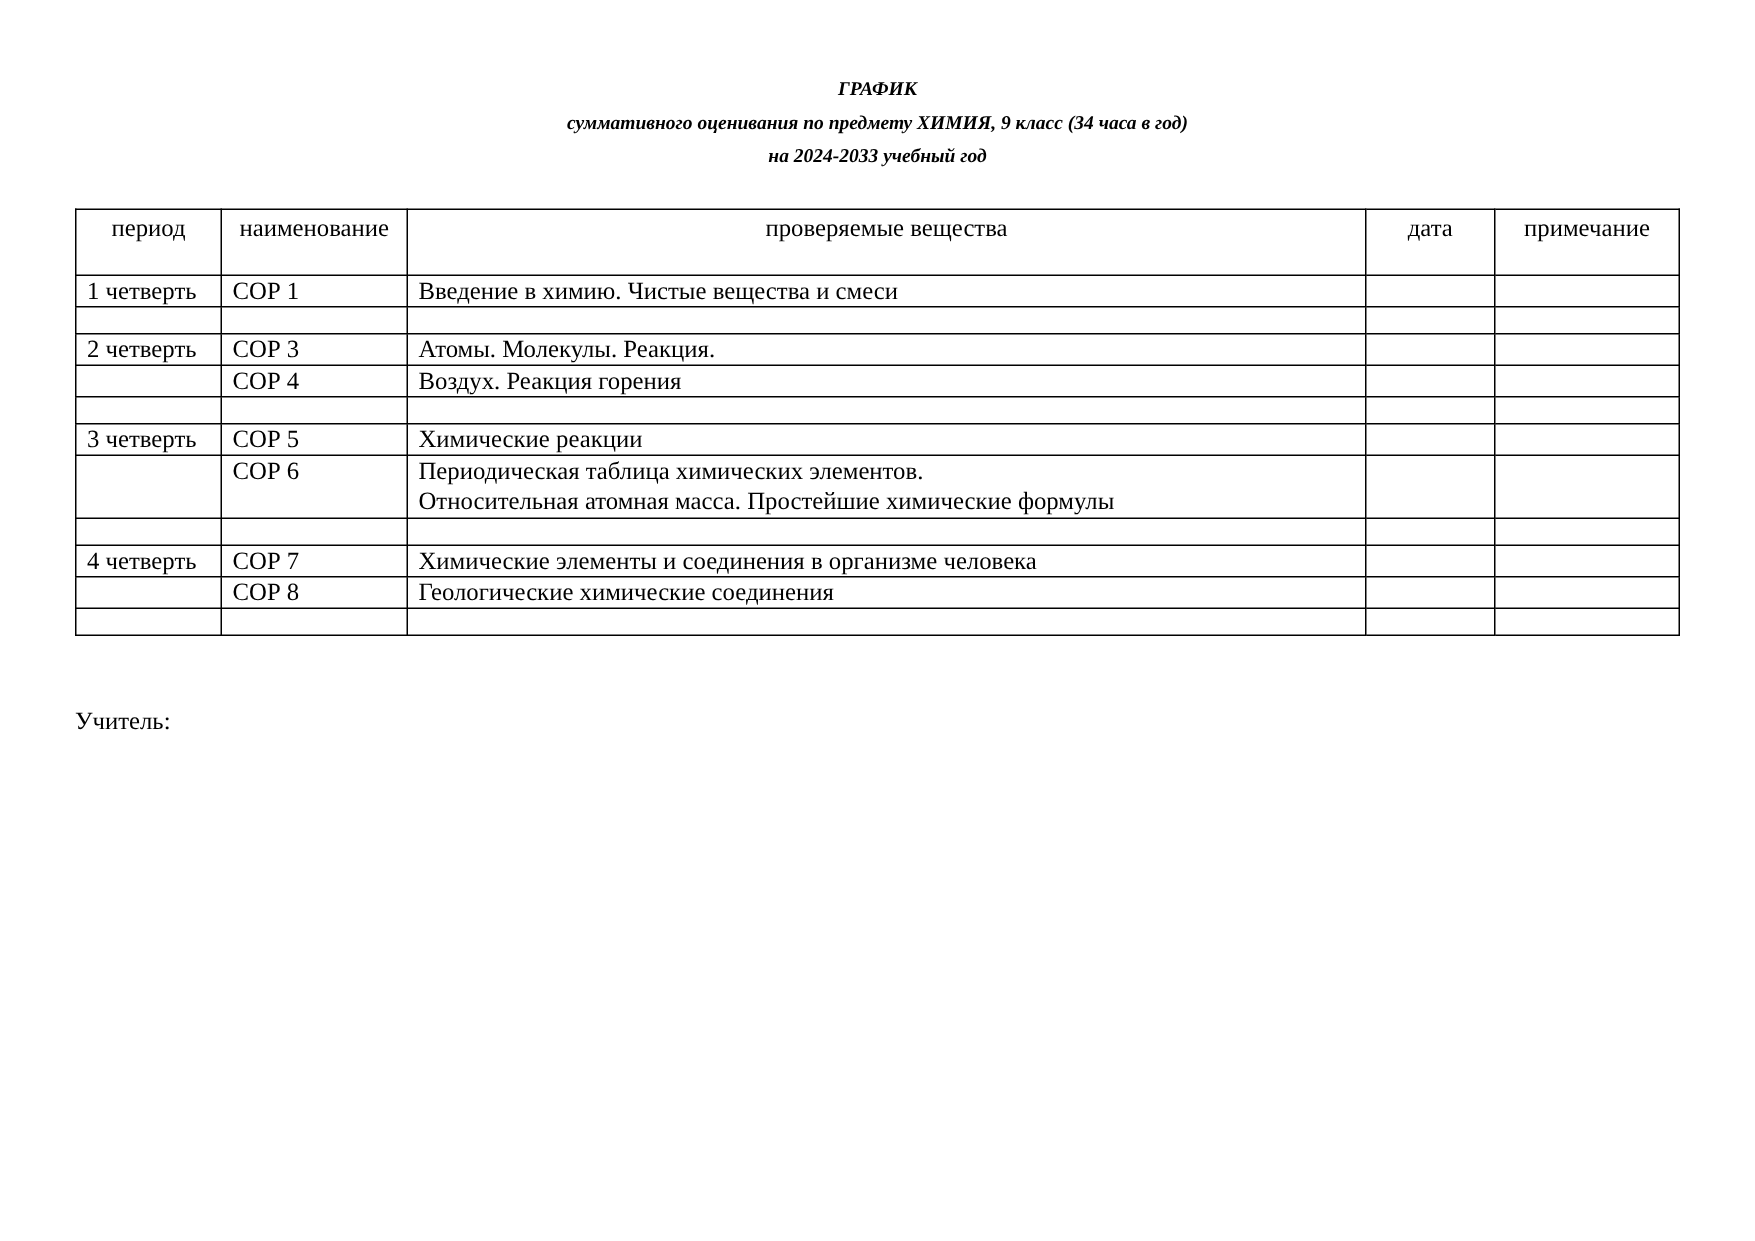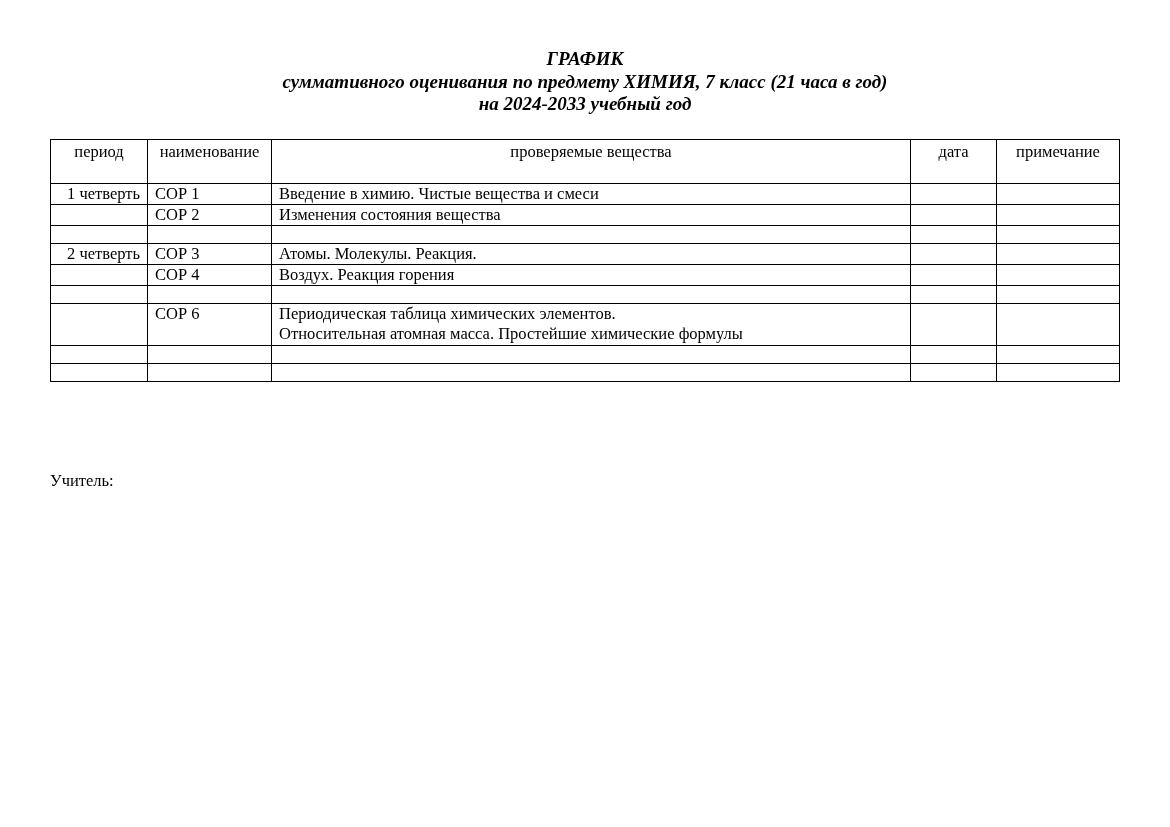--- a/index.html
+++ b/index.html
@@ -1,43 +1,43 @@
 <!DOCTYPE html>
 <html><head>
 <meta charset="utf-8">
 <style>
   html, body { margin: 0; padding: 0; background: #ffffff; }
   body { width: 1170px; height: 827px; position: relative; overflow: hidden;
          font-family: "Liberation Serif", serif; color: #000; }
   .title-block { position: absolute; left: 0; top: 48px; width: 1170px; text-align: center;
-                 font-weight: bold; font-style: italic; font-size: 19px; line-height: 22.5px; }
+                 font-weight: bold; font-style: italic; font-size: 13px; line-height: 22.5px; }
   .title-block div { white-space: nowrap; }
   table.schedule { position: absolute; left: 50px; top: 139px; border-collapse: collapse;
                    table-layout: fixed; width: 1070px; font-size: 16.5px; }
   table.schedule td, table.schedule th { border: 1px solid #000; padding: 0 7px; vertical-align: top;
                    line-height: 20px; font-weight: normal; }
   table.schedule th { padding-top: 2px; }
   .col-period { width: 97px; }
   .col-name { width: 124px; }
   .col-topics { width: 639px; }
   .col-date { width: 86px; }
   .col-note { width: 123px; }
-  td.period { text-align: right; padding: 0 2px; white-space: nowrap; }
+  td.period { text-align: left; padding: 0 2px; white-space: nowrap; }
   tr.h21 td { height: 20px; }
   tr.h18 td { height: 17px; }
   tr.h42 td { height: 41px; }
   tr.head th { height: 41px; }
   .teacher { position: absolute; left: 50px; top: 471px; font-size: 16.5px; text-align: right; }
 </style>
 </head>
 <body>
 
 <div class="title-block">
   <div>ГРАФИК</div>
-  <div>суммативного оценивания по предмету ХИМИЯ, 7 класс (21 часа в год)</div>
+  <div>суммативного оценивания по предмету ХИМИЯ, 9 класс (34 часа в год)</div>
   <div>на 2024-2033 учебный год</div>
 </div>
 
 <table class="schedule">
   <colgroup>
     <col class="col-period">
       <col class="col-name">
       <col class="col-topics">
       <col class="col-date">
       <col class="col-note">
@@ -48,27 +48,20 @@
     <th>наименование</th>
     <th>проверяемые вещества</th>
     <th>дата</th>
     <th>примечание</th>
   </tr>
 
   <tr class="h21">
     <td class="period">1 четверть</td>
     <td>СОР 1</td>
     <td>Введение в химию. Чистые вещества и смеси</td>
-    <td></td>
-    <td></td>
-  </tr>
-  <tr class="h21">
-    <td class="period"></td>
-    <td>СОР 2</td>
-    <td>Изменения состояния вещества</td>
     <td></td>
     <td></td>
   </tr>
   <tr class="h18">
     <td></td>
     <td></td>
     <td></td>
     <td></td>
     <td></td>
   </tr>
@@ -88,38 +81,59 @@
     <td></td>
   </tr>
   <tr class="h18">
     <td></td>
     <td></td>
     <td></td>
     <td></td>
     <td></td>
   </tr>
 
+  <tr class="h21">
+    <td class="period">3 четверть</td>
+    <td>СОР 5</td>
+    <td>Химические реакции</td>
+    <td></td>
+    <td></td>
+  </tr>
   <tr class="h42">
     <td class="period"></td>
     <td>СОР 6</td>
     <td>
       <div>Периодическая таблица химических элементов.</div>
       <div>Относительная атомная масса. Простейшие химические формулы</div>
     </td>
     <td></td>
     <td></td>
   </tr>
   <tr class="h18">
     <td></td>
     <td></td>
     <td></td>
     <td></td>
     <td></td>
   </tr>
 
+  <tr class="h21">
+    <td class="period">4 четверть</td>
+    <td>СОР 7</td>
+    <td>Химические элементы и соединения в организме человека</td>
+    <td></td>
+    <td></td>
+  </tr>
+  <tr class="h21">
+    <td class="period"></td>
+    <td>СОР 8</td>
+    <td>Геологические химические соединения</td>
+    <td></td>
+    <td></td>
+  </tr>
   <tr class="h18">
     <td></td>
     <td></td>
     <td></td>
     <td></td>
     <td></td>
   </tr>
 </tbody>
   </table>
 

